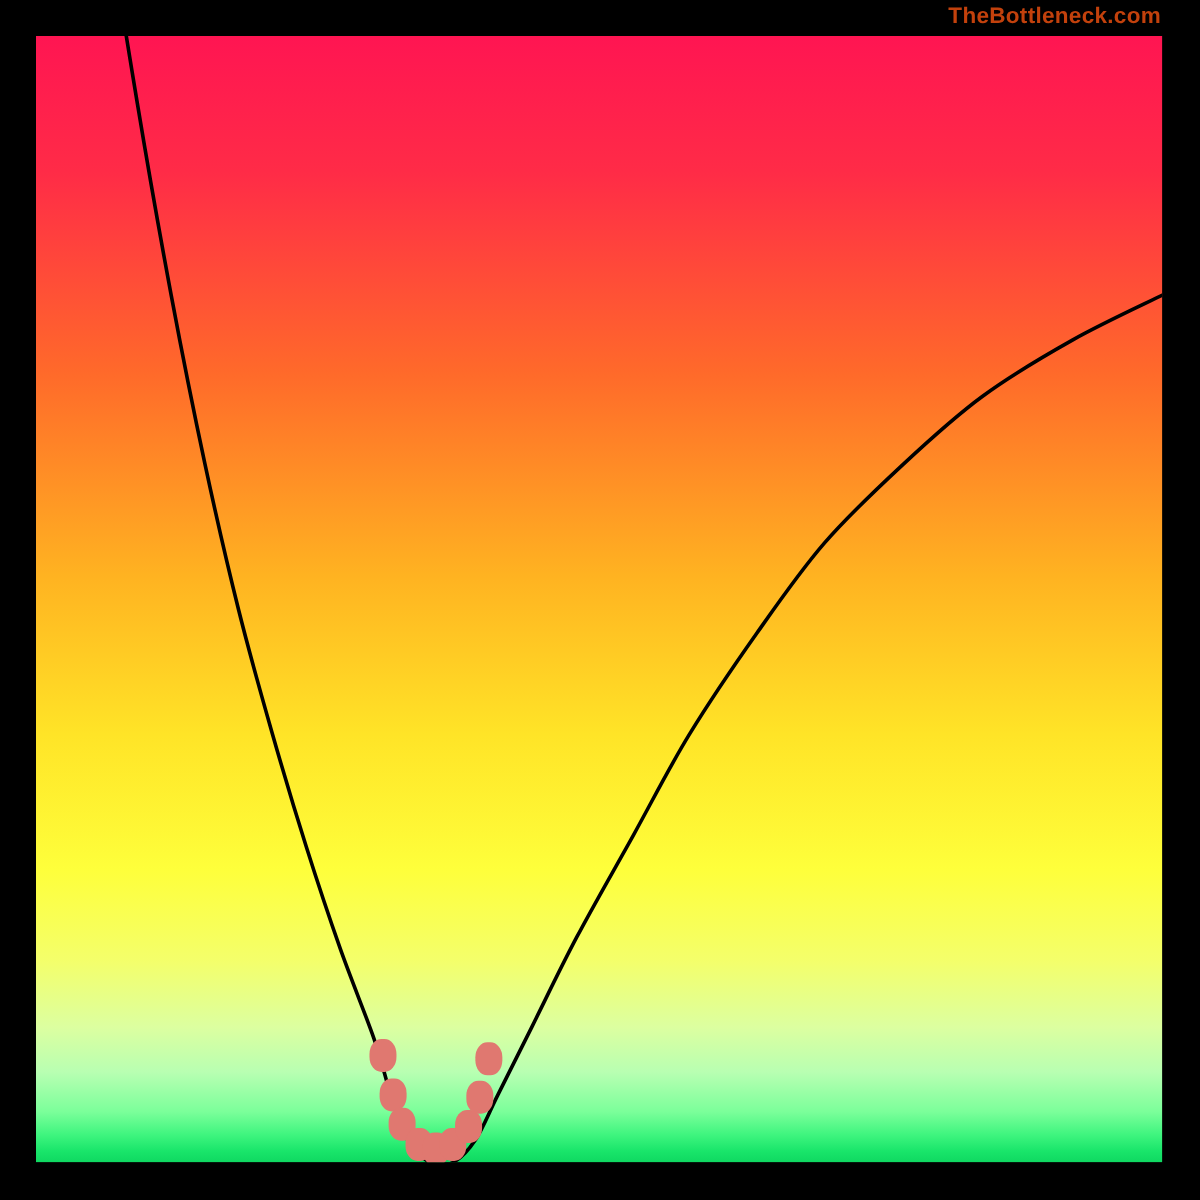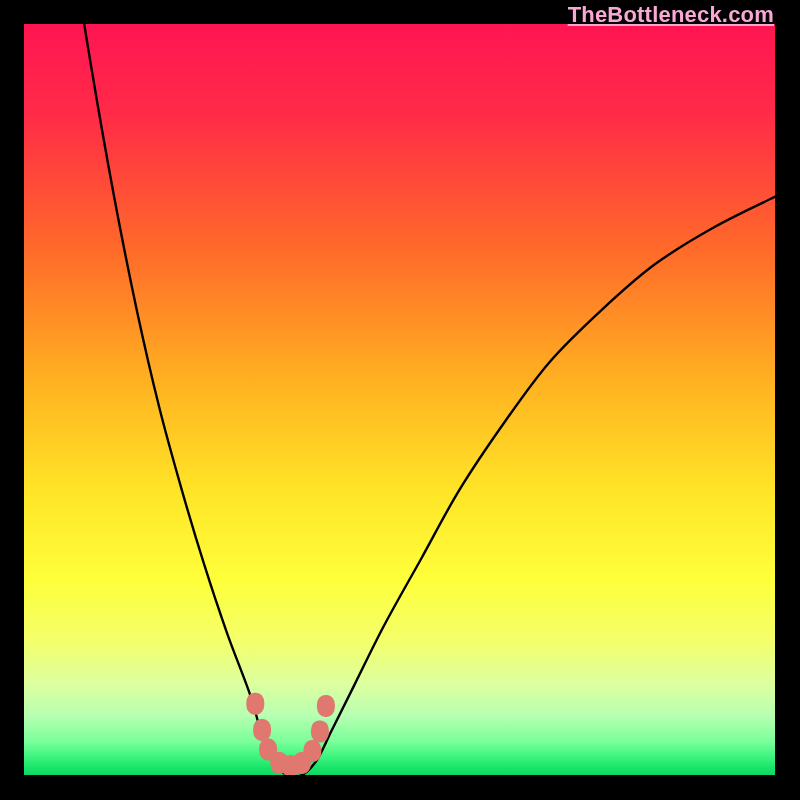--- a/index.html
+++ b/index.html
@@ -38,25 +38,24 @@
     left: 0;
     top: 0;
     width: 751px;
     height: 751px;
   }
   .watermark {
     position: absolute;
     top: 2px;
     right: 26px;
     font-family: Arial, Helvetica, sans-serif;
-    font-size: 22px;
+    font-size: 15px;
     font-weight: bold;
-    color: #f9a8d4;
+    color: #c2410c;
     letter-spacing: 0.2px;
-    text-decoration: underline;
   }
 </style>
 </head>
 <body>
 
 <div class="frame">
   <div class="plot">
     <svg class="gradient" viewBox="0 0 751 751" preserveAspectRatio="none">
       <defs>
         <linearGradient id="bg" x1="0" y1="0" x2="0" y2="1">

